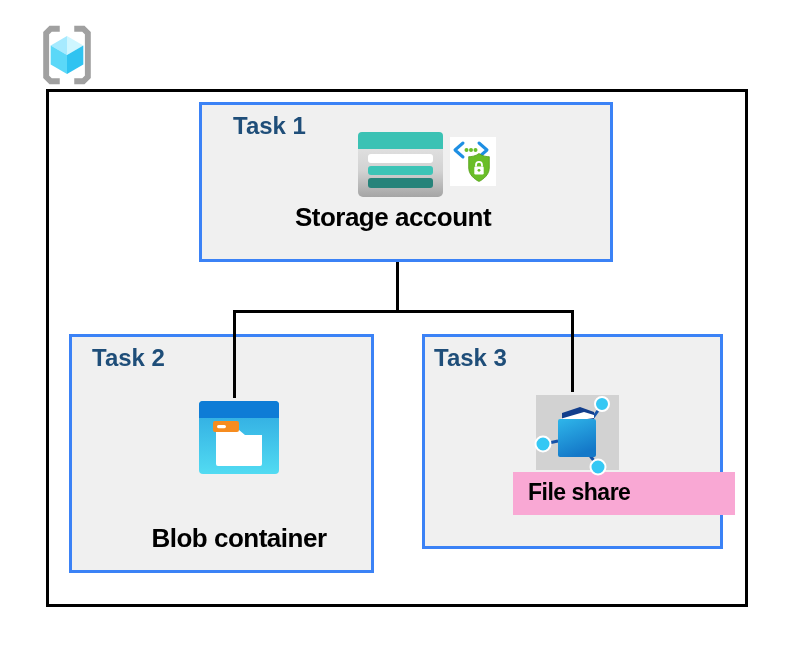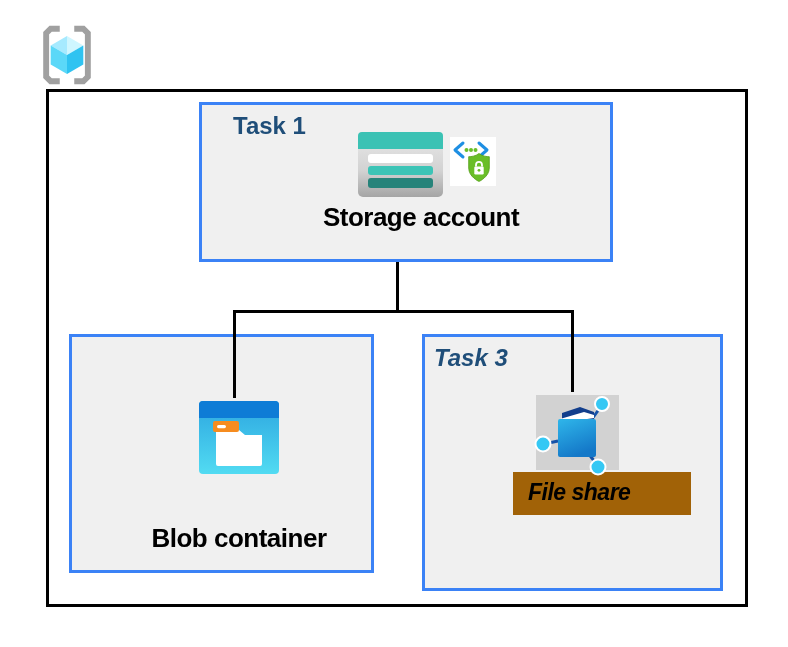--- a/index.html
+++ b/index.html
@@ -37,21 +37,21 @@
 
   
   .task-box {
     position: absolute;
     background: #f0f0f0;
     border: 3px solid #3b82f6;
     box-sizing: border-box;
   }
   .task1 { left: 199px; top: 102px; width: 414px; height: 160px; }
   .task2 { left: 69px;  top: 334px; width: 305px; height: 239px; }
-  .task3 { left: 422px; top: 334px; width: 301px; height: 257px; font-style: italic; }
+  .task3 { left: 422px; top: 334px; width: 301px; height: 215px; }
 
   .task-label {
     position: absolute;
     font-size: 24px;
     font-weight: 700;
     color: #1f4e79;
     white-space: nowrap;
   }
   .item-label {
     position: absolute;
@@ -64,21 +64,22 @@
   }
 
   
   .connector { position: absolute; background: #000000; z-index: 4; }
 
   
   .share-label-rect {
     position: absolute;
     left: 88px; top: 135px;
     width: 178px; height: 43px;
-    background: #a16207;
+    background: #f9a8d4;
+    padding-left: 44px;
   }
   .share-label-text {
     position: absolute;
     left: 15px; top: 7px;
     font-size: 23px;
     font-weight: 700;
     color: #000000;
     letter-spacing: -0.5px;
     white-space: nowrap;
   }
@@ -126,24 +127,25 @@
       <polyline points="29,6 37,13 29,20" fill="none" stroke="#1e8fe3" stroke-width="3" stroke-linecap="round" stroke-linejoin="round"></polyline>
       <circle cx="16.5" cy="13" r="2" fill="#69be28"></circle>
       <circle cx="21" cy="13" r="2" fill="#69be28"></circle>
       <circle cx="25.5" cy="13" r="2" fill="#69be28"></circle>
       <path d="M29 16.5 C32.5 19.3 37 19.7 39.3 19.7 V31 C39.3 39.8 29 44.5 29 44.5 C29 44.5 18.7 39.8 18.7 31 V19.7 C21 19.7 25.5 19.3 29 16.5 Z" fill="#69be28" stroke="#539e17" stroke-width="0.8"></path>
       <path d="M26 29.5 v-1.6 a3 3 0 0 1 6 0 v1.6" fill="none" stroke="#ffffff" stroke-width="1.8"></path>
       <rect x="24.3" y="29.5" width="9.4" height="8" rx="1.2" fill="#ffffff"></rect>
       <circle cx="29" cy="33.3" r="1.4" fill="#69be28"></circle>
     </svg>
 
-    <div class="item-label" style="left:191px; top:97px;margin-left:28px;">Storage account</div>
+    <div class="item-label" style="left:191px; top:97px;">Storage account</div>
   </div>
 
   <div class="task-box task2">
+    <div class="task-label" style="left:20px; top:7px;">Task 2</div>
 
     <svg class="abs" style="left:127px; top:64px;" width="80" height="73" viewBox="0 0 80 73">
       <defs>
         <linearGradient id="gBlob" x1="0" y1="0" x2="0" y2="1">
           <stop offset="0" stop-color="#2ca6e0"></stop>
           <stop offset="1" stop-color="#52dbf2"></stop>
         </linearGradient>
       </defs>
       <rect x="0" y="0" width="80" height="73" rx="4" fill="url(#gBlob)"></rect>
       <rect x="0" y="0" width="80" height="17" rx="4" fill="#0e7cd6"></rect>

